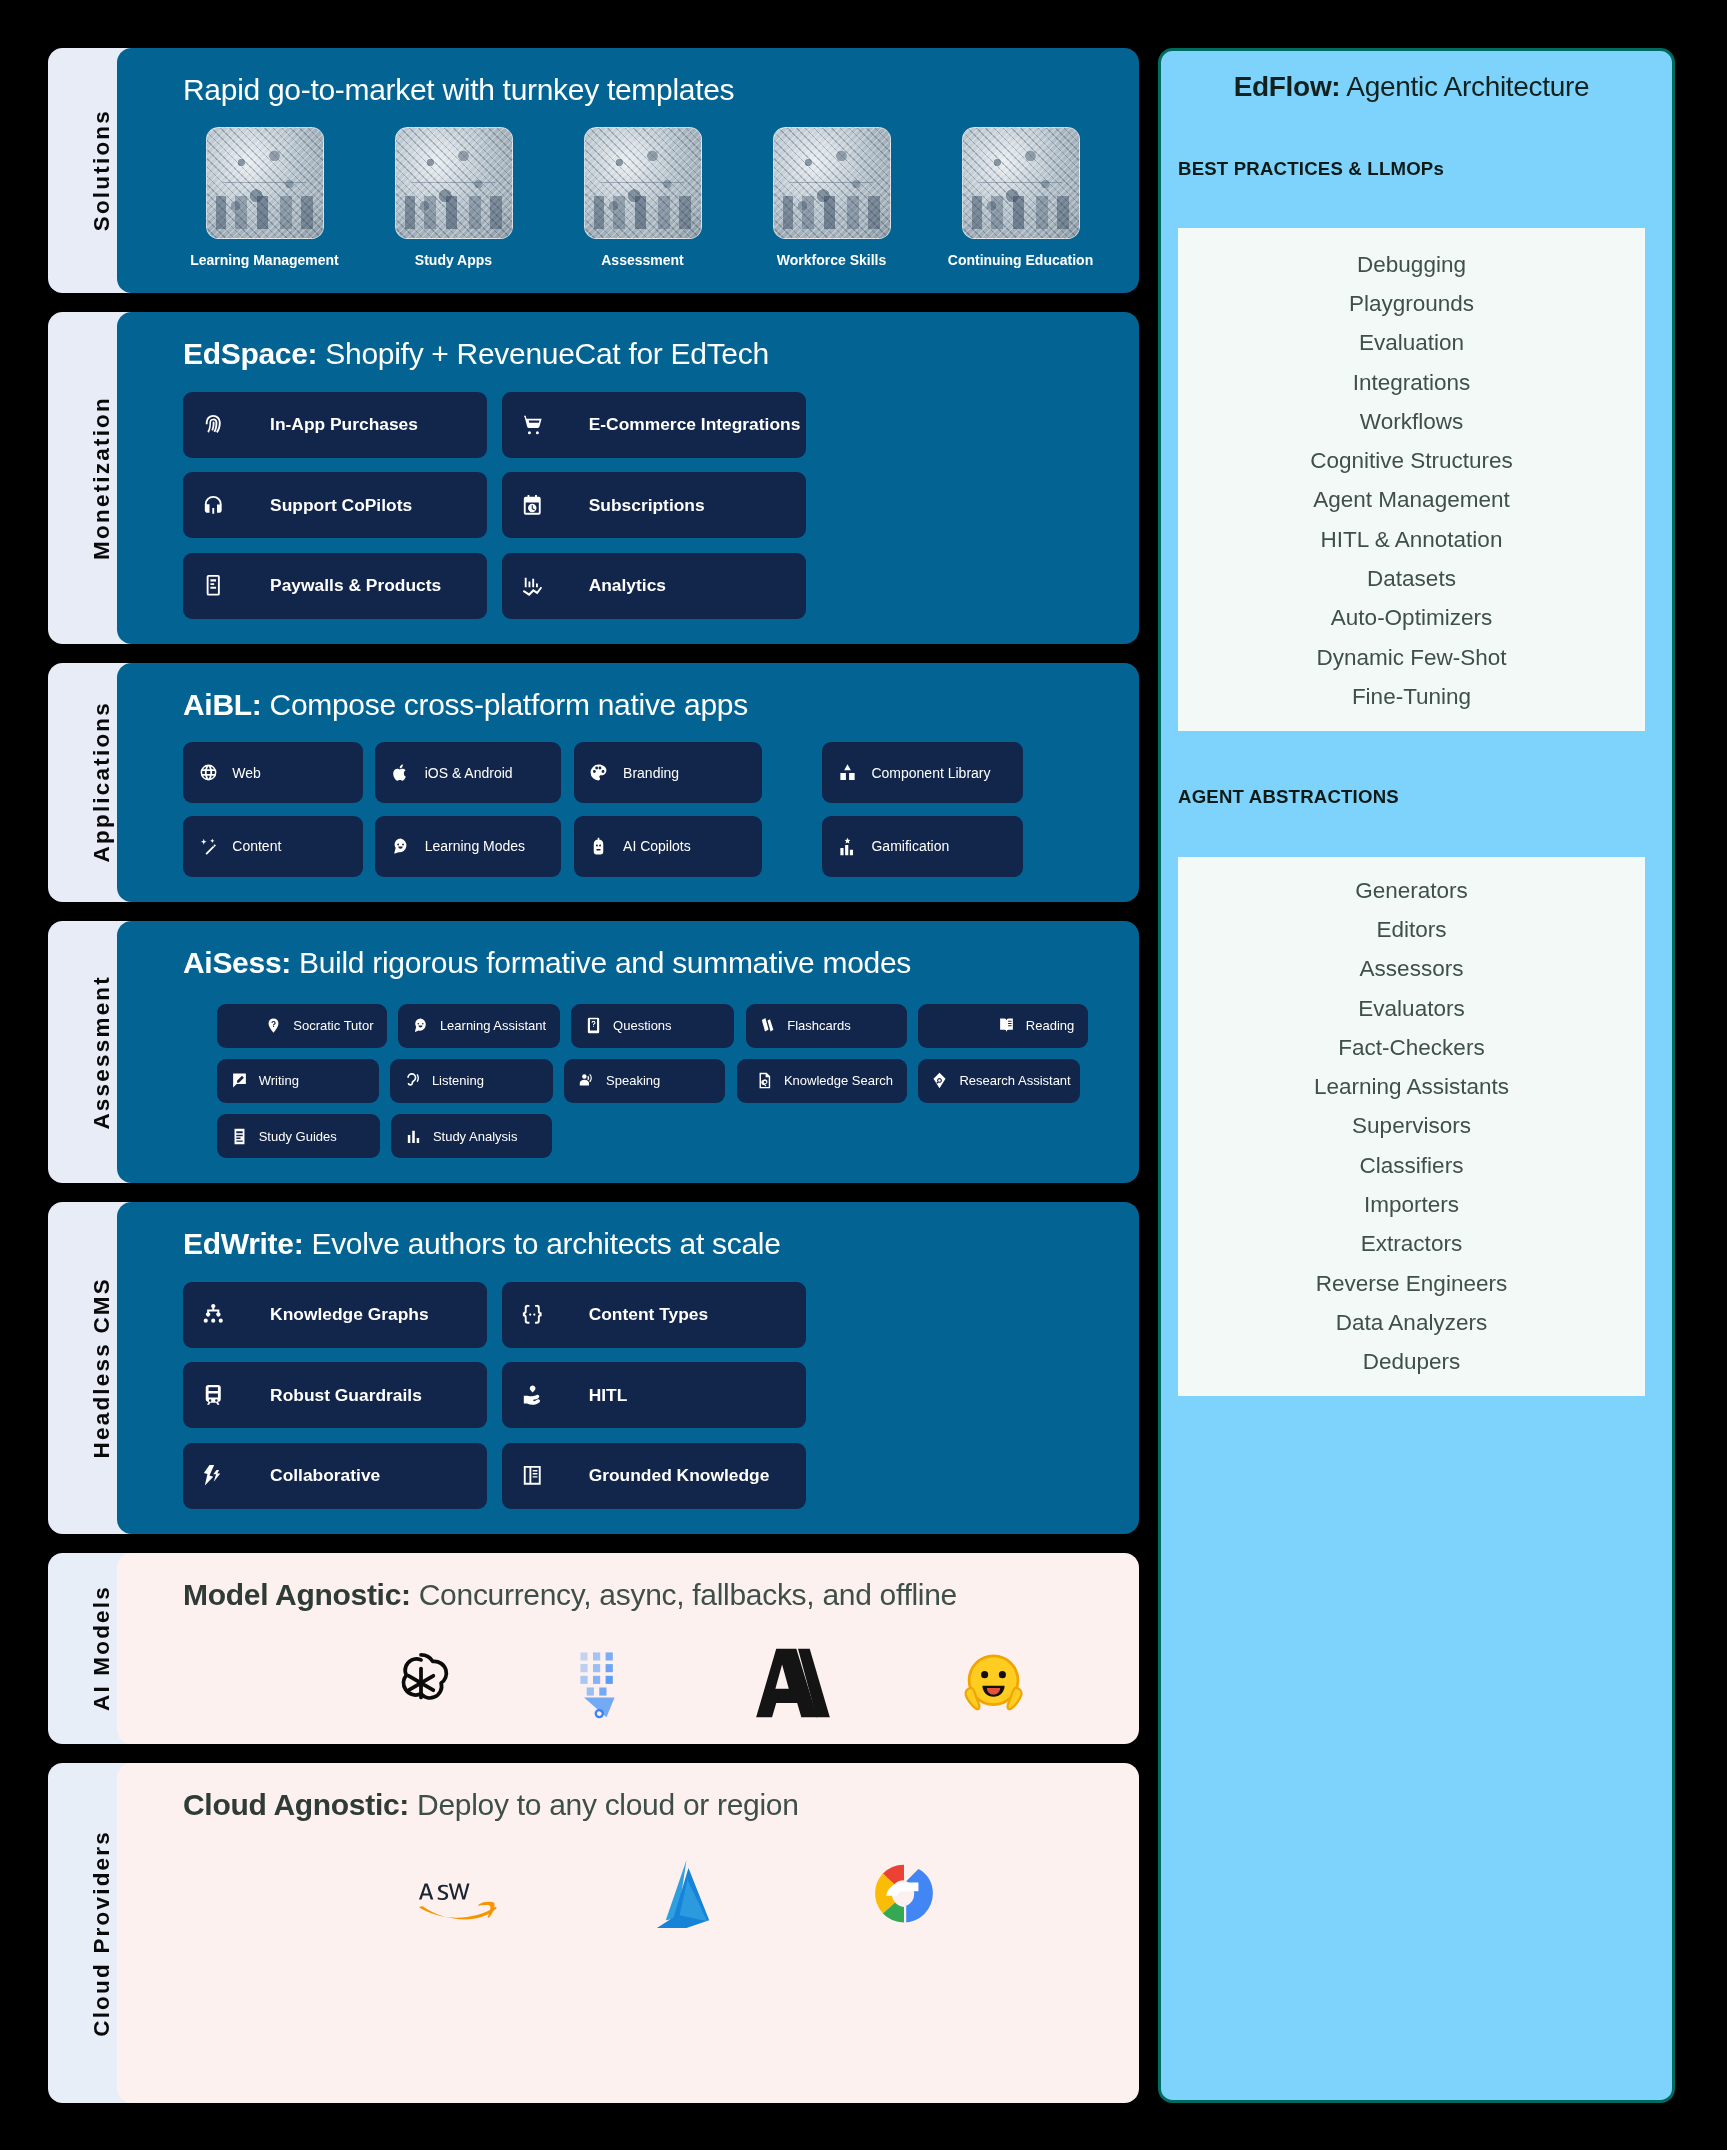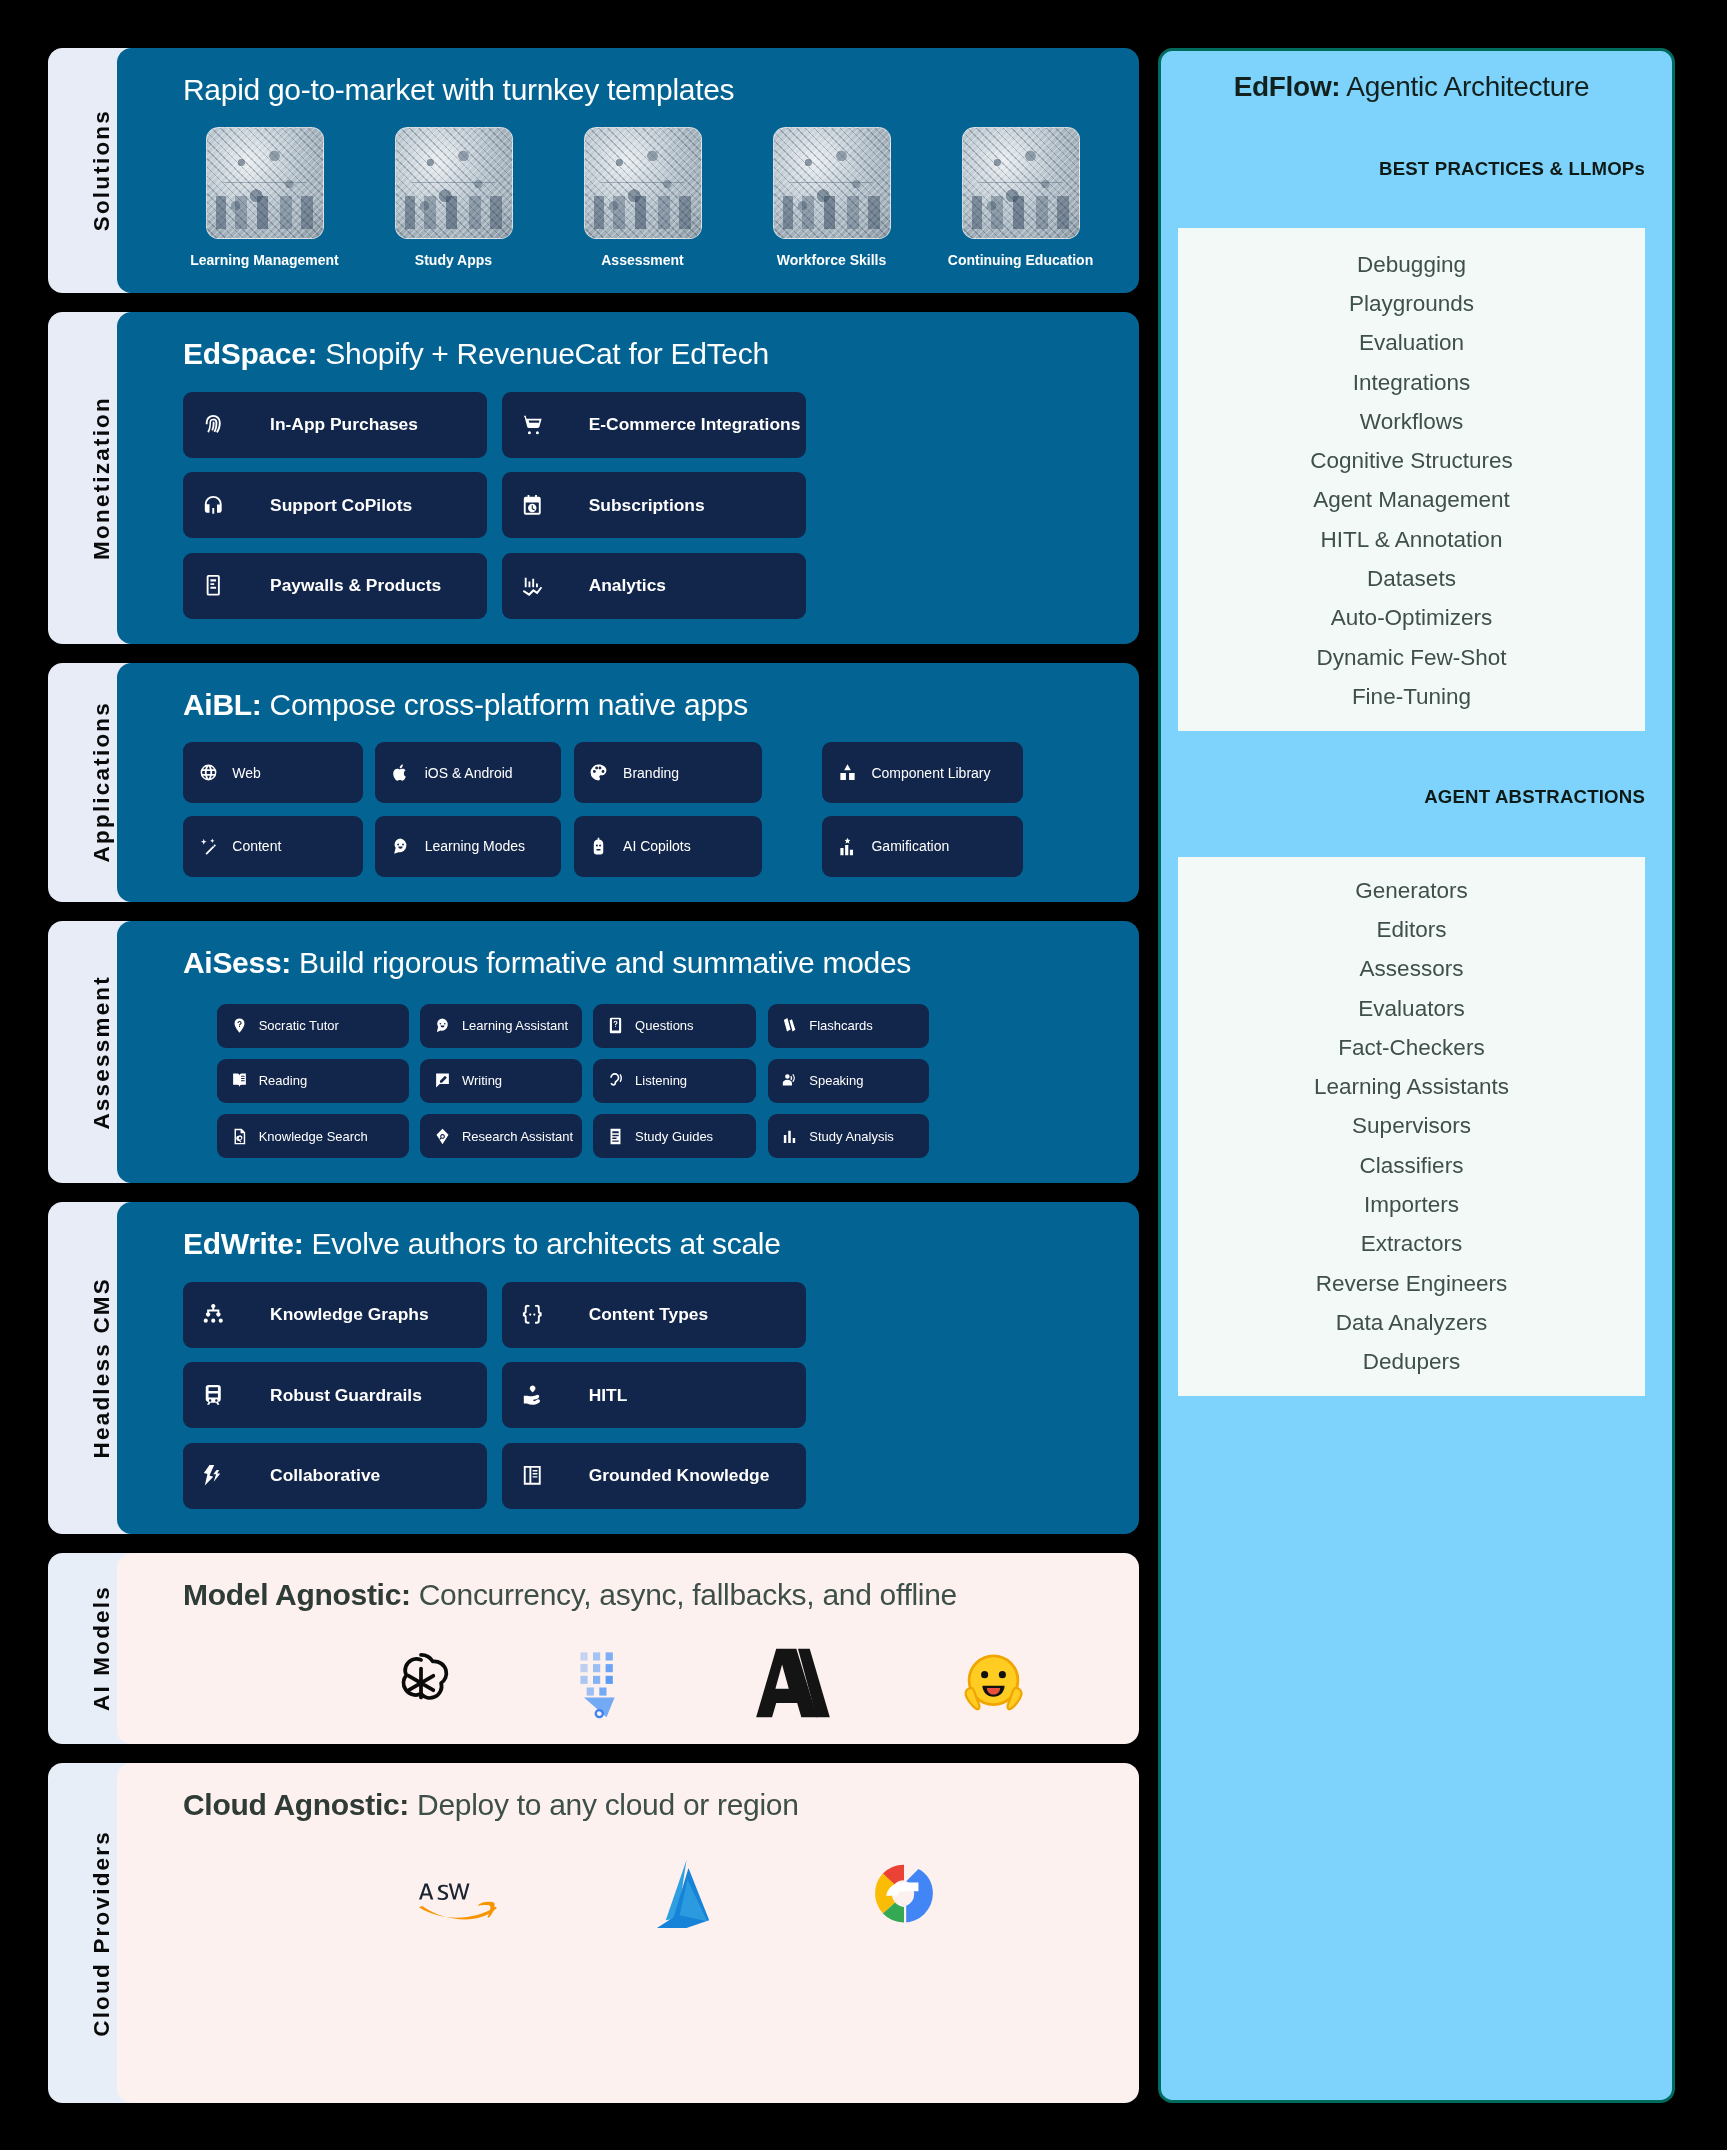--- a/index.html
+++ b/index.html
@@ -171,21 +171,21 @@
   .grid-4 .chip.w1 { width: 180px; }
   .grid-4 .chip.w2 { width: 186px; }
   .grid-4 .chip.w3 { width: 188px; }
   .grid-4 .chip.w4 { width: 201px; margin-left: 48px; }
 
   
   .grid-as { gap: 11.2px; margin-top: 23.6px; }
   .grid-as .chip { height: 44px; padding: 0 13.5px; gap: 11.2px; }
   .grid-as .chip-ico svg { width: 17px; height: 17px; }
   .grid-as .chip-label { font-size: 13px; }
-  .grid-as .chip.a1 { width: 192px; }
+  .grid-as .chip.a1 { width: 170px; justify-content: flex-end; }
   .grid-as .chip.a2 { width: 162px; }
   .grid-as .chip.a3 { width: 163px; }
   .grid-as .chip.a4 { width: 161px; }
 
   
   .logo-row {
     display: flex;
     align-items: center;
     margin-top: 35px;
     padding-left: 22.5px;
@@ -211,21 +211,21 @@
     font-weight: 400;
     color: #12211d;
     text-align: center;
     letter-spacing: -0.3px;
   }
   .rp-title b { font-weight: 700; }
   .rp-section-head {
     font-size: 18.6px;
     font-weight: 700;
     color: #0d1a16;
-    text-align: right;
+    text-align: left;
     margin-top: 19px;
     letter-spacing: 0.2px;
   }
   .rp-card {
     background: #f3f9f7;
     border-radius: 0;
     margin-top: 12.4px;
     padding: 17px 10px 14.6px 10px;
     display: flex;
     flex-direction: column;

